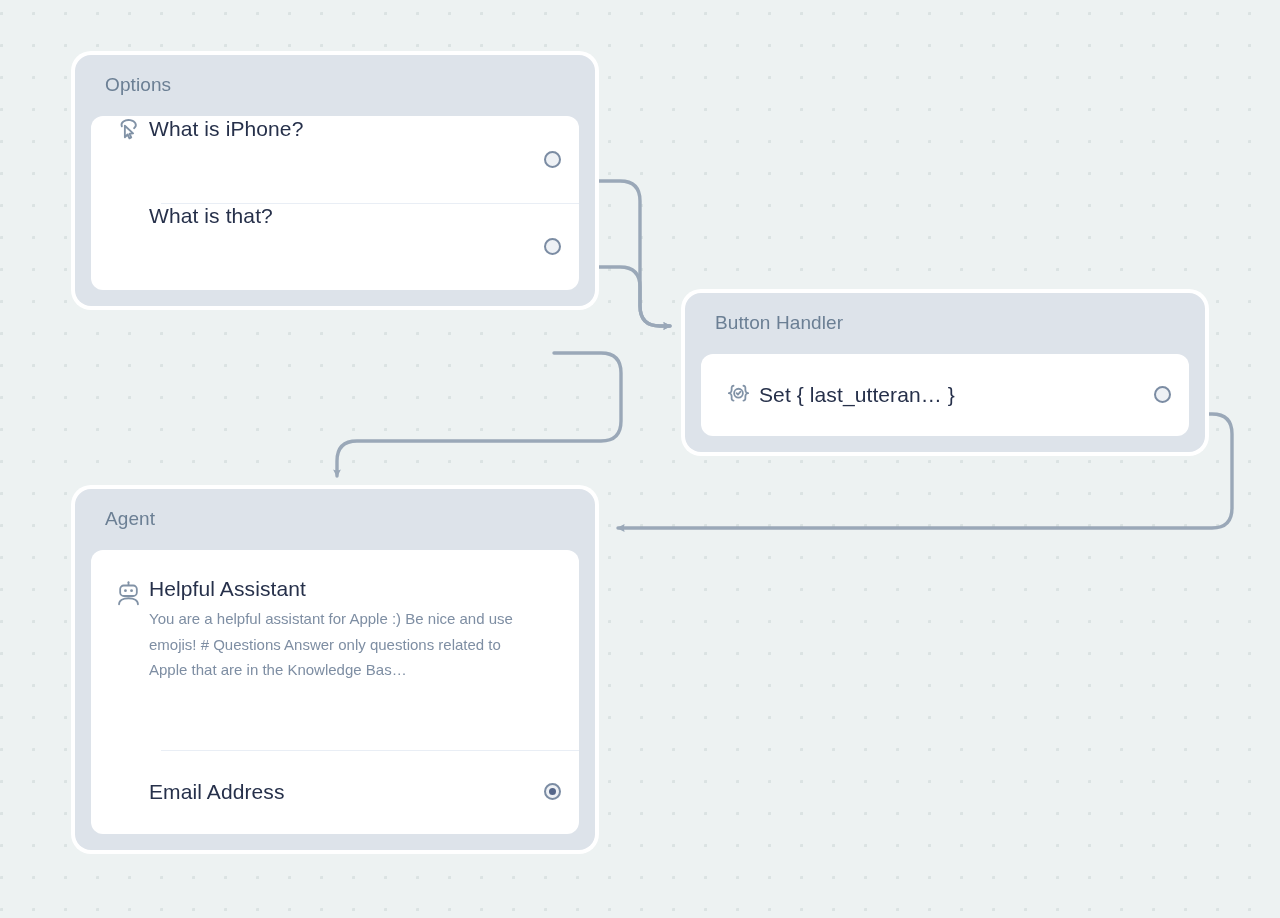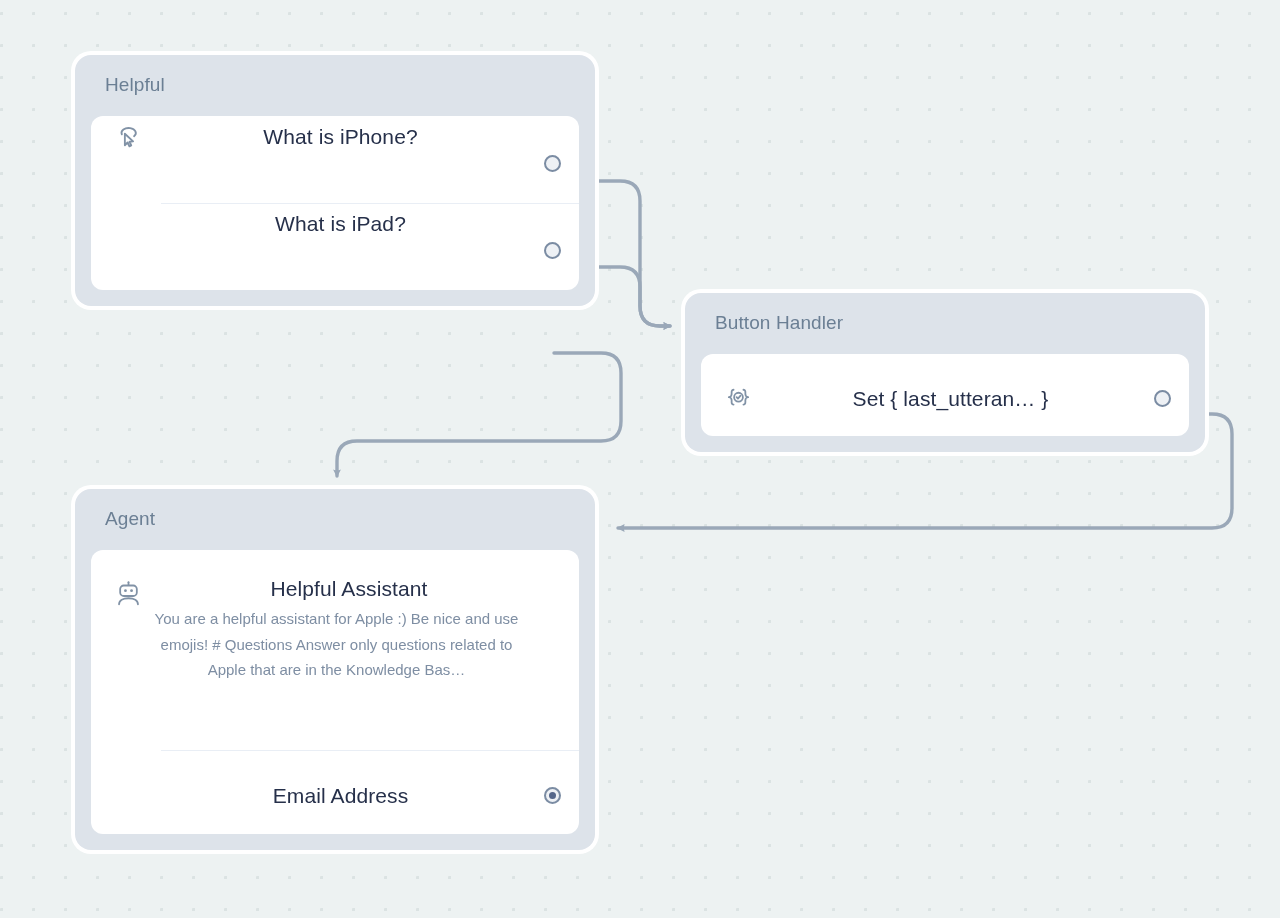--- a/index.html
+++ b/index.html
@@ -60,23 +60,22 @@
     background: #ffffff;
     border-radius: 12px;
     overflow: visible;
     position: relative;
   }
 
   .row {
     position: relative;
     display: flex;
     align-items: flex-start;
-    padding: 8px 18px 0 16px;
+    padding: 0 18px 0 16px;
     min-height: 87px;
-    text-align: center;
   }
   .row.centered { align-items: center; }
 
   .row + .row::before {
     content: "";
     position: absolute;
     left: 70px;
     right: 0;
     top: 0;
     height: 1px;
@@ -178,41 +177,41 @@
       <path d="M 554 267 H 620 Q 640 267 640 287 V 306 Q 640 326 660 326 H 670" marker-end="url(#arrowR)"></path>
 
       <path d="M 554 353 H 601 Q 621 353 621 373 V 421 Q 621 441 601 441 H 357 Q 337 441 337 461 V 476" marker-end="url(#arrowD)"></path>
 
       <path d="M 1164 414 H 1212 Q 1232 414 1232 434 V 508 Q 1232 528 1212 528 H 618" marker-end="url(#arrowL)"></path>
     </g>
   </svg>
 
   <div class="node" id="node-options">
     <div class="node-body">
-      <div class="node-title">Helpful</div>
+      <div class="node-title">Options</div>
 
       <div class="card">
 
         <div class="row">
           <span class="row-icon">
             <svg class="ico" width="26" height="26" viewBox="0 0 24 24" fill="none" stroke="currentColor" stroke-width="1.7" stroke-linecap="round" stroke-linejoin="round">
               <path d="M6.3 9.6 A6.6 4.6 0 1 1 17.6 11.3"></path>
               <path d="M9.1 9.0 L9.1 19.6 L11.6 17.1 L13.3 20.6 L15.0 19.7 L13.4 16.4 L16.7 16.1 Z" fill="none"></path>
             </svg>
           </span>
           <span class="row-main">
             <span class="row-label">What is iPhone?</span>
           </span>
           <span class="port"></span>
         </div>
 
         <div class="row">
           <span class="row-icon spacer"></span>
           <span class="row-main">
-            <span class="row-label">What is iPad?</span>
+            <span class="row-label">What is that?</span>
           </span>
           <span class="port"></span>
         </div>
 
 
       </div>
     </div>
   </div>
 
   <div class="node" id="node-agent">

